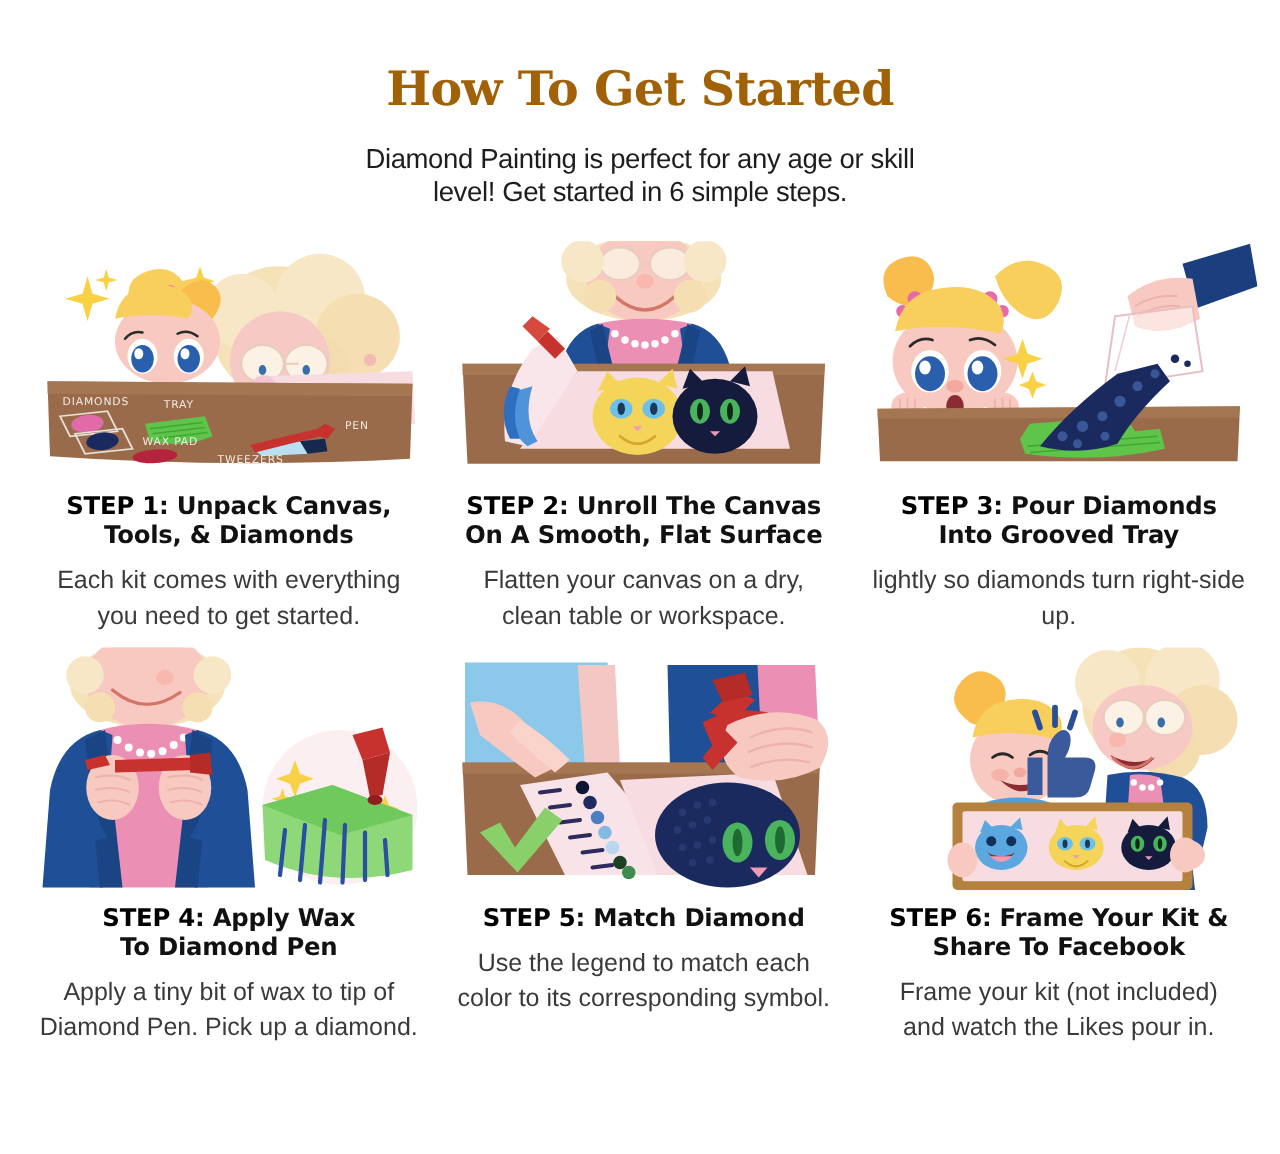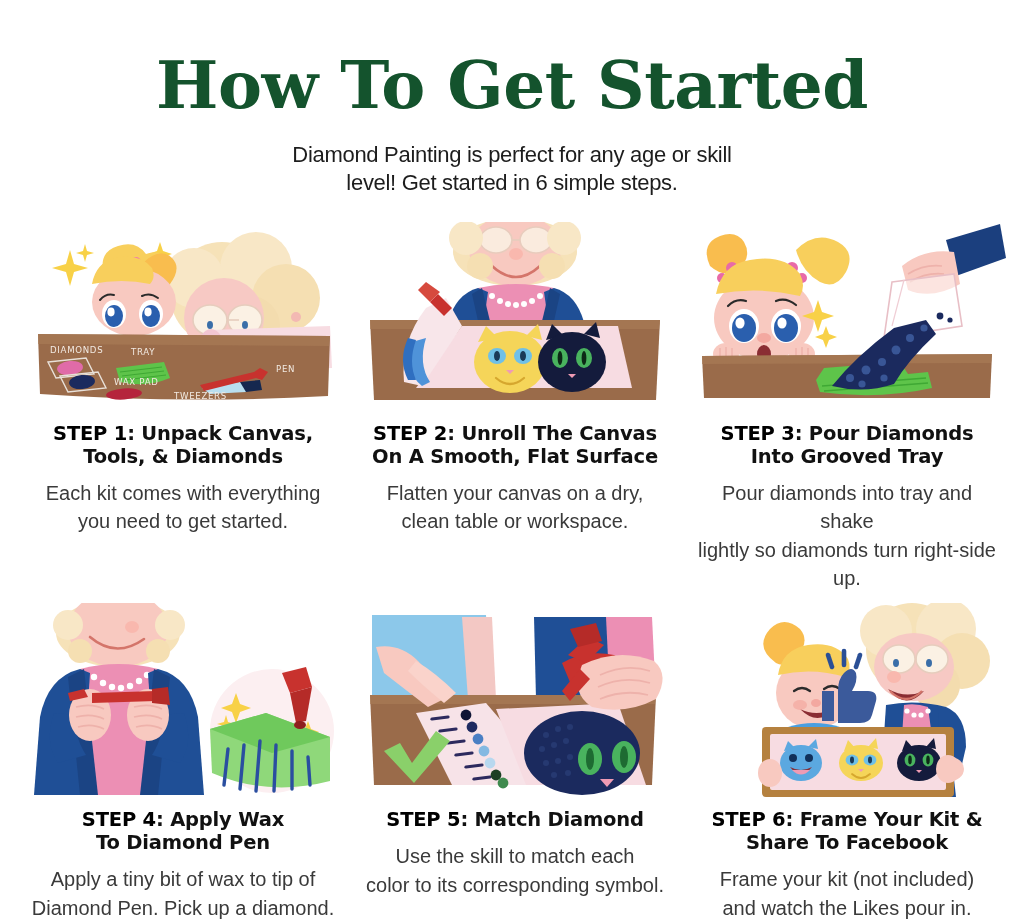--- a/index.html
+++ b/index.html
@@ -9,23 +9,23 @@
     font-family:"Liberation Sans", sans-serif;
     overflow:hidden;
   }
   .page { width:1024px; height:923px; position:relative; padding:0 24px; }
 
   
   .header { text-align:center; padding-top:52px; }
   .main-title {
     font-family:"DejaVu Serif", serif;
     font-weight:700;
-    font-size:66px;
+    font-size:38px;
     letter-spacing:-0.5px;
-    color:#14532d;
+    color:#a16207;
     line-height:1.02;
   }
   .subtitle {
     margin-top:22px;
     font-family:"Liberation Sans", sans-serif;
     font-size:22px;
     font-weight:400;
     color:#1d1d1d;
     line-height:1.24;
     letter-spacing:-0.3px;
@@ -353,21 +353,20 @@
             <circle cx="252" cy="94" r="3.4" fill="#1b2a5e"></circle>
             <circle cx="262" cy="98" r="2.6" fill="#1b2a5e"></circle>
           </g>
         </svg>
       </div>
       <div class="caption">
         <span class="cap-line"><span class="step-num">STEP 3</span><span>: Pour Diamonds</span></span>
         <span class="cap-line">Into Grooved Tray</span>
       </div>
       <div class="desc">
-        <span class="cap-line">Pour diamonds into tray and shake</span>
         <span class="cap-line">lightly so diamonds turn right-side up.</span>
       </div>
     </div>
 
     <div class="cell">
       <div class="art-wrap">
         <svg class="art" width="318" height="195" viewBox="0 0 318 195">
           <g>
             <ellipse cx="94" cy="30" rx="62" ry="34" fill="#f6e2b8"></ellipse>
             <ellipse cx="94" cy="26" rx="50" ry="38" fill="#f8c9c0"></ellipse>
@@ -522,21 +521,21 @@
               <path d="M244 96 q24 -10 48 -4"></path>
             </g>
             <path d="M206 88 L224 66 L234 76 L214 98 Z" fill="#c8322e"></path>
           </g>
         </svg>
       </div>
       <div class="caption">
         <span class="cap-line"><span class="step-num">STEP 5</span><span>: Match Diamond</span></span>
       </div>
       <div class="desc">
-        <span class="cap-line">Use the skill to match each</span>
+        <span class="cap-line">Use the legend to match each</span>
         <span class="cap-line">color to its corresponding symbol.</span>
       </div>
     </div>
 
     <div class="cell">
       <div class="art-wrap">
         <svg class="art" width="318" height="195" viewBox="0 0 318 195">
 
           <g>
             <circle cx="224" cy="46" r="46" fill="#f6e2b8"></circle>

